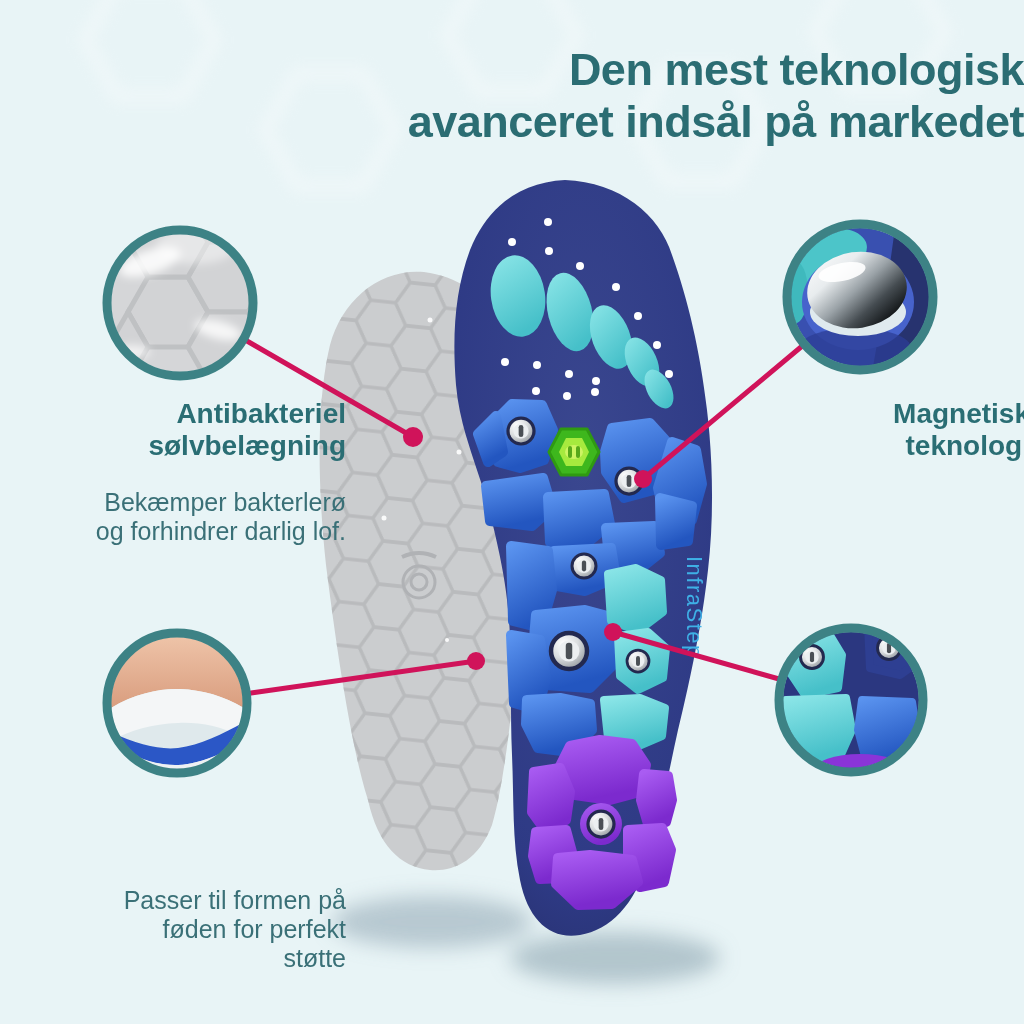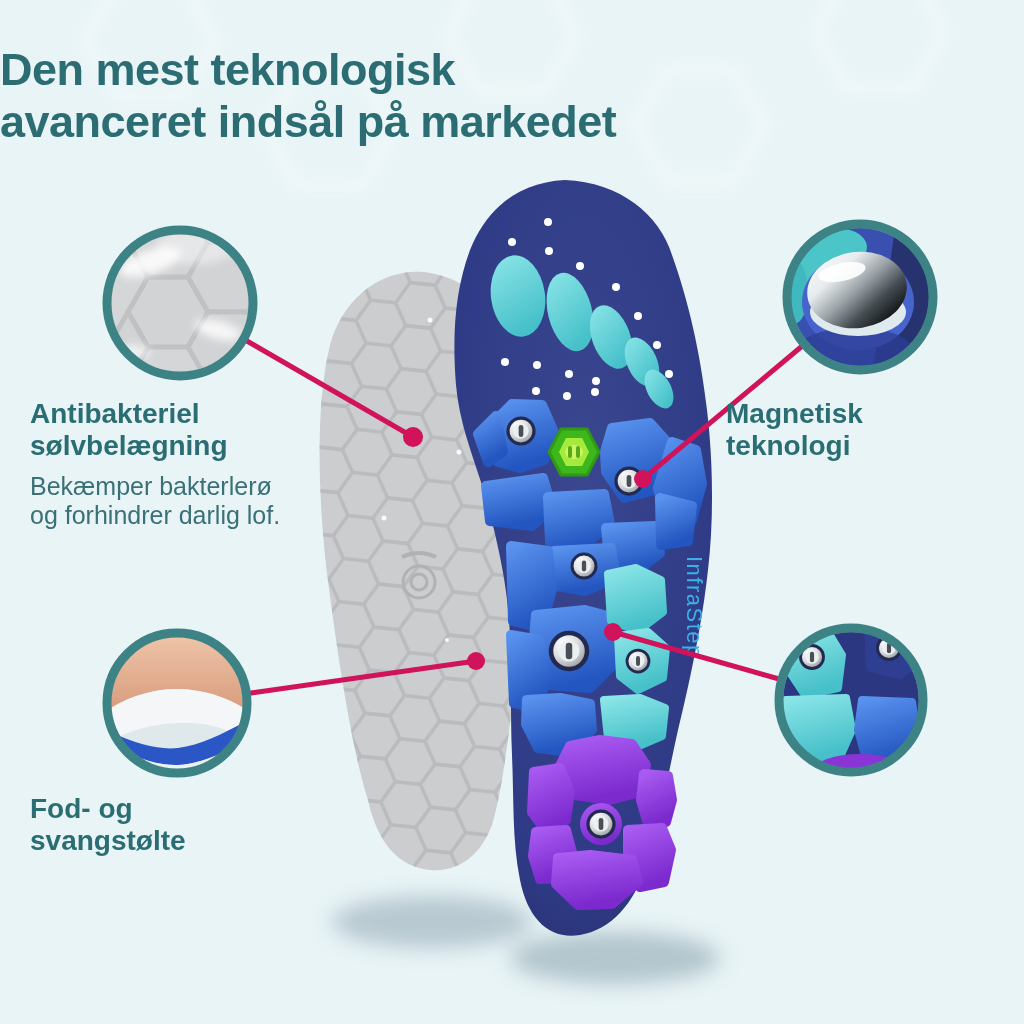--- a/index.html
+++ b/index.html
@@ -1,22 +1,22 @@
 <!DOCTYPE html>
 <html><head>
 <meta charset="utf-8">
 <style>
   html,body{margin:0;padding:0;}
   body{width:1024px;height:1024px;overflow:hidden;font-family:"Liberation Sans",sans-serif;}
   .canvas{position:relative;width:1024px;height:1024px;background:#e8f4f6;}
   .canvas svg.art{position:absolute;left:0;top:0;}
-  .txt{position:absolute;text-align:left;white-space:pre-line;}
+  .txt{position:absolute;text-align:right;white-space:pre-line;}
   .title{left:0;right:0;top:44px;font-size:45px;line-height:1.16;font-weight:700;color:#2b6d73;letter-spacing:-0.5px;}
   .head{font-size:28px;line-height:1.13;font-weight:700;color:#2a6e74;}
-  .body{font-size:25px;line-height:1.16;font-weight:400;color:#3a7077;}
+  .body{font-size:25px;line-height:1.16;font-weight:400;color:#3a7077;margin-top:16px;}
   .c-left{left:30px;width:316px;}
   .c-right{left:726px;width:304px;}
   .h1{top:398px;} .b1{top:472px;}
   .h2{top:398px;} .b2{top:472px;}
   .h3{top:793px;} .b3{top:870px;}
   .h4{top:796px;} .b4{top:870px;}
 </style>
 </head>
 <body>
 
@@ -288,17 +288,18 @@
 avanceret indsål på markedet</div>
 
 <div class="txt head c-left h1">Antibakteriel
 sølvbelægning</div>
 <div class="txt body c-left b1">Bekæmper bakterlerø
 og forhindrer darlig lof.</div>
 
 <div class="txt head c-right h2">Magnetisk
 teknologi</div>
 
-<div class="txt head c-left h3">Fod- og
-svangstølte</div>
+<div class="txt body c-left b3">Passer til formen på
+føden for perfekt
+støtte</div>
 
 
 </div>
 
 </body></html>

